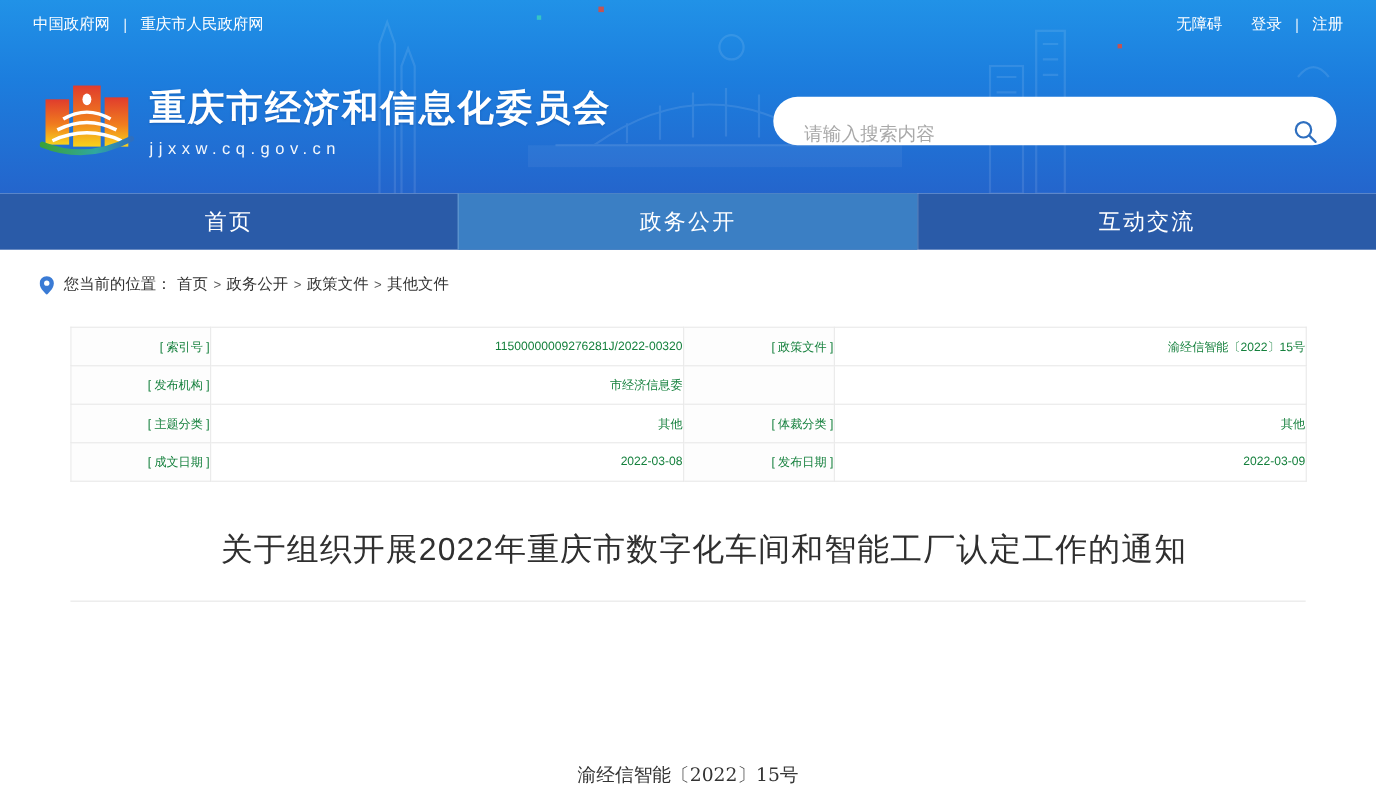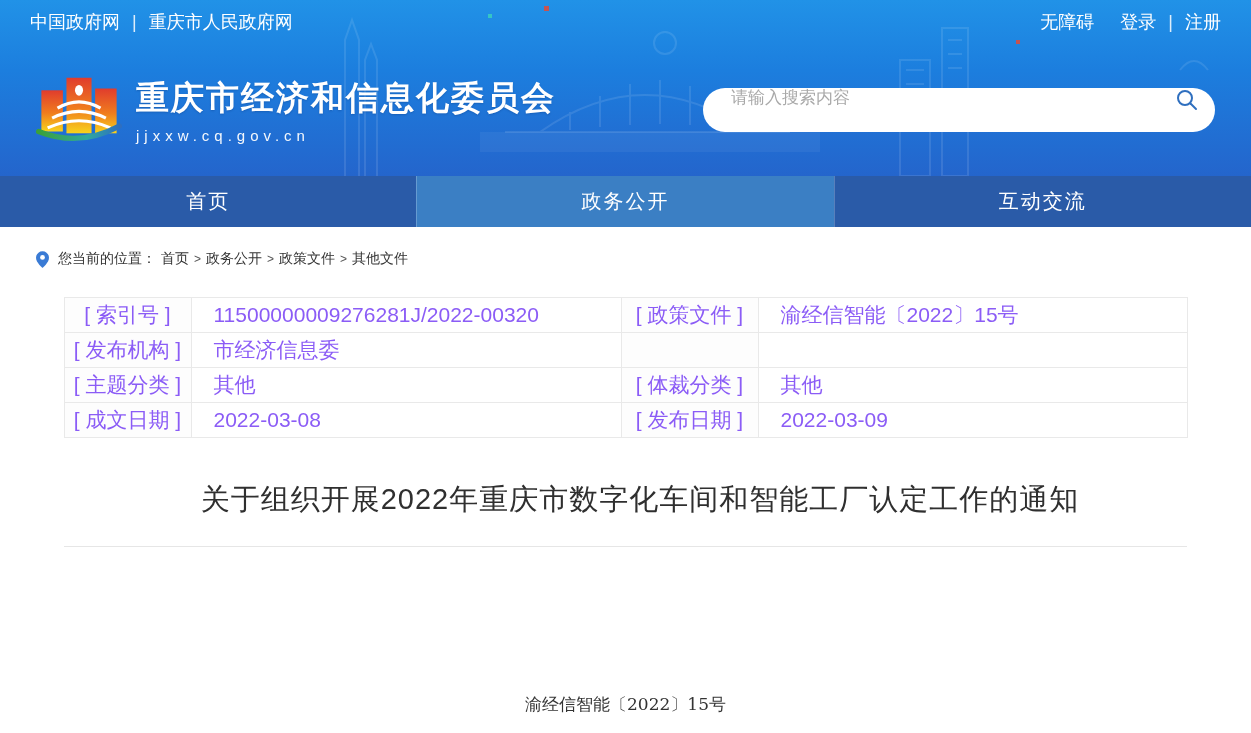--- a/index.html
+++ b/index.html
@@ -7,53 +7,53 @@
   body {
     font-family:"Liberation Sans","DejaVu Sans",sans-serif;
     background:#ffffff; color:#333; width:1251px; height:733px; overflow:hidden;
   }
   
   .masthead { position:relative; height:176px;
     background:linear-gradient(180deg,#2192e7 0%,#1c7ede 40%,#2465cc 100%); }
   .deco { position:absolute; inset:0; z-index:0; pointer-events:none; }
   .masthead > .layer { position:relative; z-index:1; }
   .topbar { height:44px; display:flex; align-items:center; justify-content:space-between;
-    padding:0 30px; color:#fff; font-size:18px; }
+    padding:0 30px; color:#fff; font-size:14px; }
   .topbar a { color:#fff; text-decoration:none; cursor:pointer; }
   .tb-left, .tb-right { display:flex; align-items:center; gap:12px; }
   .tb-div { opacity:.85; }
   .header-row { height:132px; display:flex; align-items:center; padding:0 36px; }
   .brand { display:flex; align-items:center; cursor:pointer; }
   .brand-text { margin-left:14px; color:#fff; }
   .site-name { font-size:33px; font-weight:bold; letter-spacing:2px;
     text-shadow:0 1px 2px rgba(0,40,100,.25); }
   .site-url { font-size:15px; letter-spacing:5px; margin-top:6px; opacity:.95; }
   .searchbox { margin-left:auto; width:512px; height:44px; background:#fff;
-    border-radius:24px; display:flex; align-items:flex-start; padding:0 16px 0 28px; }
+    border-radius:24px; display:flex; align-items:flex-end; padding:0 16px 0 28px; }
   .searchbox input { flex:1; border:none; outline:none; font-size:17px; color:#333;
     font-family:inherit; background:transparent; }
   .searchbox input::placeholder { color:#a9a9a9; }
   .search-btn { background:none; border:none; cursor:pointer; display:flex; align-items:center; }
   
   .nav { display:flex; height:51px; background:#2a5ba8; position:relative; z-index:2; }
   .nav-item { flex:1; display:flex; align-items:center; justify-content:center;
     color:#fff; font-size:20px; letter-spacing:2px; cursor:pointer;
     border-left:1px solid rgba(255,255,255,.22); }
   .nav-item:first-child { border-left:none; }
   .nav-item.active { background:#3b7fc4; }
   
   .breadcrumb { display:flex; align-items:center; margin:22px 0 0 36px; height:20px;
     font-size:14px; color:#333; }
   .breadcrumb .pin { margin-right:9px; display:flex; }
   .crumb { color:#333; text-decoration:none; margin:0 5px; cursor:pointer; }
   .crumb-sep { color:#555; font-size:12px; }
   
   table.meta { width:1123px; margin:28px auto 0; border-collapse:collapse; table-layout:fixed; }
-  table.meta td { border:1px solid #e9e9e9; height:35px; font-size:21px; color:#8b5cf6;
-    overflow:hidden; white-space:nowrap; }
+  table.meta td { border:1px solid #e9e9e9; height:35px; font-size:11px; color:#15803d;
+    overflow:hidden; white-space:nowrap;text-align:right; }
   td.mlabel { text-align:center; background:#fdfdfd; color:#3c3c3c; }
   td.mvalue { padding-left:22px; }
   
   .doc-title { margin-top:42px; text-align:center; font-size:29px; color:#2f2f2f;
     letter-spacing:1px; font-weight:400;padding-left:29px; }
   .title-rule { width:1123px; margin:26px auto 0; border:none; border-top:1px solid #e6e6e6; }
   .doc-number { margin-top:146px; text-align:center; font-size:17px; color:#333;
     font-family:"DejaVu Serif","Liberation Serif",serif; }
 </style>
 </head>

